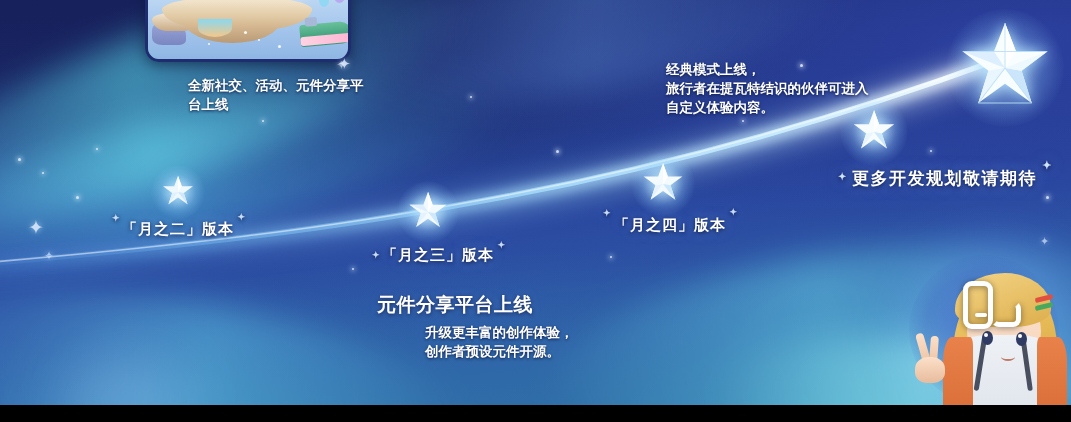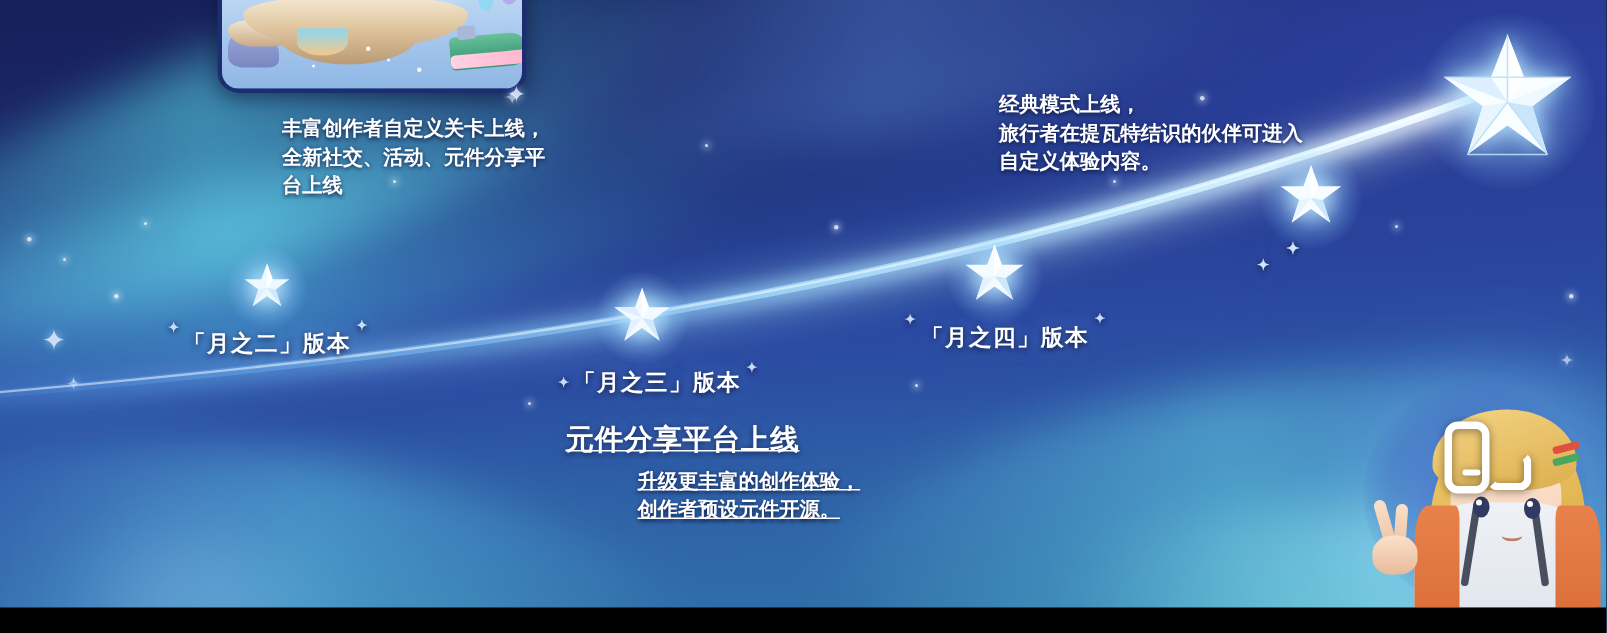--- a/index.html
+++ b/index.html
@@ -287,31 +287,30 @@
       <div class="balloon b3"></div>
       <div class="sparkle-dot" style="left:96px;top:70px;width:3px;height:3px;"></div>
       <div class="sparkle-dot" style="left:110px;top:78px;width:2px;height:2px;"></div>
       <div class="sparkle-dot" style="left:130px;top:84px;width:3px;height:3px;"></div>
       <div class="sparkle-dot" style="left:60px;top:82px;width:2px;height:2px;"></div>
     </div>
   </div>
   <div class="ministar" style="left:338px;top:56px;font-size:15px;">✦</div>
 
   <div class="textblock" style="left:140px;top:76px;width:230px;">
-    <div class="tb-line">丰富创作者自定义关卡上线，</div>
     <div class="tb-line">全新社交、活动、元件分享平台上线</div>
   </div>
 
   <div class="textblock" style="left:618px;top:60px;width:260px;">
     <div class="tb-line">经典模式上线，</div>
     <div class="tb-line">旅行者在提瓦特结识的伙伴可进入</div>
     <div class="tb-line">自定义体验内容。</div>
   </div>
 
-  <div class="textblock" style="left:377px;top:280px;width:280px;text-decoration:underline;">
+  <div class="textblock" style="left:377px;top:292px;width:280px;">
     <div class="tb-title">元件分享平台上线</div>
     <div class="tb-line">升级更丰富的创作体验，</div>
     <div class="tb-line">创作者预设元件开源。</div>
   </div>
 
   <div class="verlabel" style="left:122px;top:220px;">
     <span class="tick" style="left:-10px;top:-7px;">✦</span>
     <span>「月之二」版本</span>
     <span class="tick" style="right:-12px;top:-8px;">✦</span>
   </div>
@@ -323,20 +322,21 @@
   </div>
 
   <div class="verlabel" style="left:614px;top:216px;">
     <span class="tick" style="left:-11px;top:-8px;">✦</span>
     <span>「月之四」版本</span>
     <span class="tick" style="right:-12px;top:-9px;">✦</span>
   </div>
 
   <div class="futurelabel" style="left:852px;top:167px;">
     <span class="tick" style="position:absolute;left:-14px;top:4px;color:#cfe4ff;font-size:10px;">✦</span>
+    <span>更多开发规划敬请期待</span>
     <span class="tick" style="position:absolute;right:-16px;top:-8px;color:#cfe4ff;font-size:11px;">✦</span>
   </div>
 
   <div class="character">
     <div class="char-glow"></div>
     <div class="char-hair"></div>
     <div class="char-face"></div>
     <div class="char-body"></div>
     <div class="char-vest-l"></div>
     <div class="char-vest-r"></div>

